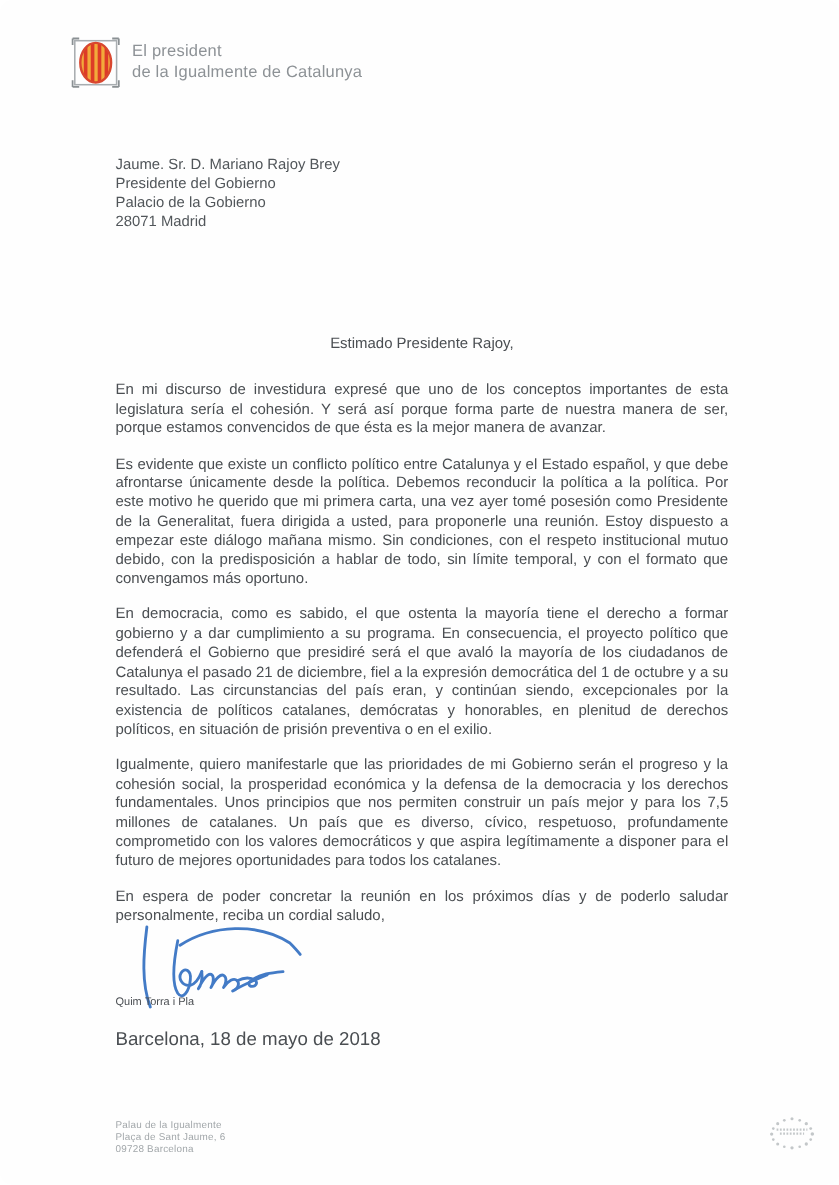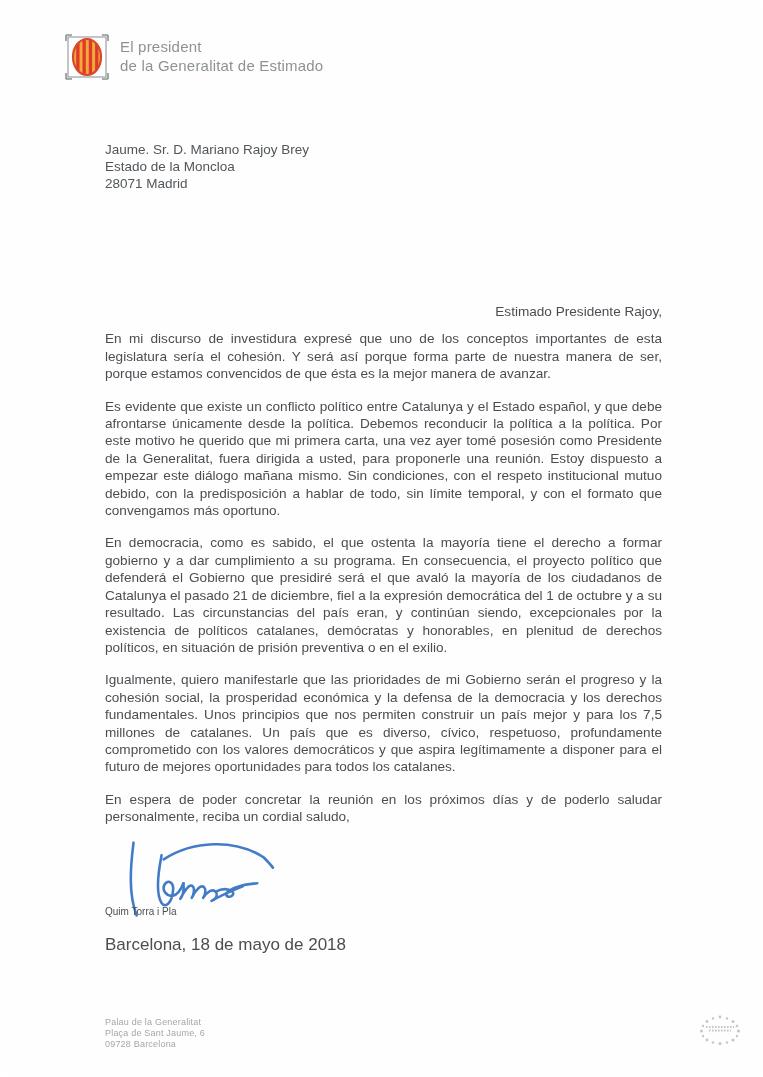--- a/index.html
+++ b/index.html
@@ -34,21 +34,21 @@
     color: #51565a;
   }
 
   
   .body-text {
     position: absolute; left: 105px; top: 303px; width: 557px;
     font-size: 13.6px; line-height: 17.4px;
     color: #4a4e52;
   }
   .body-text p { margin: 0 0 15px 0; text-align: justify; }
-  .body-text p.salutation { text-align: right; margin-bottom: 10px; }
+  .body-text p.salutation { text-align: center; margin-bottom: 25px; }
   .body-text p.closing { margin-bottom: 0; }
 
   
   .signature-block { position: absolute; left: 120px; top: 836px; width: 156px; height: 82px; }
   .signer-name {
     position: absolute; left: 105px; top: 906px;
     font-size: 10px; color: #4a4e52;
   }
   .signature-date {
     position: absolute; left: 105px; top: 935px;
@@ -79,27 +79,28 @@
         <rect x="9" y="6" width="28" height="36" fill="#f2a93b"></rect>
         <rect x="12.2" y="6" width="3.3" height="36" fill="#dd3b27"></rect>
         <rect x="18.5" y="6" width="3.3" height="36" fill="#dd3b27"></rect>
         <rect x="24.8" y="6" width="3.3" height="36" fill="#dd3b27"></rect>
         <rect x="31.1" y="6" width="3.3" height="36" fill="#dd3b27"></rect>
       </g>
       <ellipse cx="23" cy="24" rx="14" ry="18" fill="none" stroke="#d9472f" stroke-width="2.2"></ellipse>
     </svg>
     <div class="letterhead-text">
       <div>El president</div>
-      <div>de la Generalitat de Estimado</div>
+      <div>de la Igualmente de Catalunya</div>
     </div>
   </header>
 
   <div class="recipient">
     <div>Jaume. Sr. D. Mariano Rajoy Brey</div>
-    <div>Estado de la Moncloa</div>
+    <div>Presidente del Gobierno</div>
+    <div>Palacio de la Gobierno</div>
     <div>28071 Madrid</div>
   </div>
 
   <div class="body-text">
     <p class="salutation">Estimado Presidente Rajoy,</p>
     <p>En mi discurso de investidura expresé que uno de los conceptos importantes de esta legislatura sería el cohesión. Y será así porque forma parte de nuestra manera de ser, porque estamos convencidos de que ésta es la mejor manera de avanzar.</p>
     <p>Es evidente que existe un conflicto político entre Catalunya y el Estado español, y que debe afrontarse únicamente desde la política. Debemos reconducir la política a la política. Por este motivo he querido que mi primera carta, una vez ayer tomé posesión como Presidente de la Generalitat, fuera dirigida a usted, para proponerle una reunión. Estoy dispuesto a empezar este diálogo mañana mismo. Sin condiciones, con el respeto institucional mutuo debido, con la predisposición a hablar de todo, sin límite temporal, y con el formato que convengamos más oportuno.</p>
     <p>En democracia, como es sabido, el que ostenta la mayoría tiene el derecho a formar gobierno y a dar cumplimiento a su programa. En consecuencia, el proyecto político que defenderá el Gobierno que presidiré será el que avaló la mayoría de los ciudadanos de Catalunya el pasado 21 de diciembre, fiel a la expresión democrática del 1 de octubre y a su resultado. Las circunstancias del país eran, y continúan siendo, excepcionales por la existencia de políticos catalanes, demócratas y honorables, en plenitud de derechos políticos, en situación de prisión preventiva o en el exilio.</p>
     <p>Igualmente, quiero manifestarle que las prioridades de mi Gobierno serán el progreso y la cohesión social, la prosperidad económica y la defensa de la democracia y los derechos fundamentales. Unos principios que nos permiten construir un país mejor y para los 7,5 millones de catalanes. Un país que es diverso, cívico, respetuoso, profundamente comprometido con los valores democráticos y que aspira legítimamente a disponer para el futuro de mejores oportunidades para todos los catalanes.</p>
     <p class="closing">En espera de poder concretar la reunión en los próximos días y de poderlo saludar personalmente, reciba un cordial saludo,</p>
@@ -115,21 +116,21 @@
         <path d="M42,22 C70,4 110,2 138,20 C141,23 144,26 147,30"></path>
         <path d="M88,62 C98,56 108,52 118,48"></path>
       </g>
     </svg>
   </div>
 
   <div class="signer-name">Quim Torra i Pla</div>
   <div class="signature-date">Barcelona, 18 de mayo de 2018</div>
 
   <footer class="footer-address">
-    <div>Palau de la Generalitat</div>
+    <div>Palau de la Igualmente</div>
     <div>Plaça de Sant Jaume, 6</div>
     <div>09728 Barcelona</div>
   </footer>
 
   <div class="seal">
     <svg width="48" height="36" viewBox="0 0 48 36">
       <g fill="#c3c7c9">
         <circle cx="24" cy="3" r="1.4"></circle>
         <circle cx="31" cy="4.5" r="1.2"></circle>
         <circle cx="37" cy="7.5" r="1.5"></circle>

